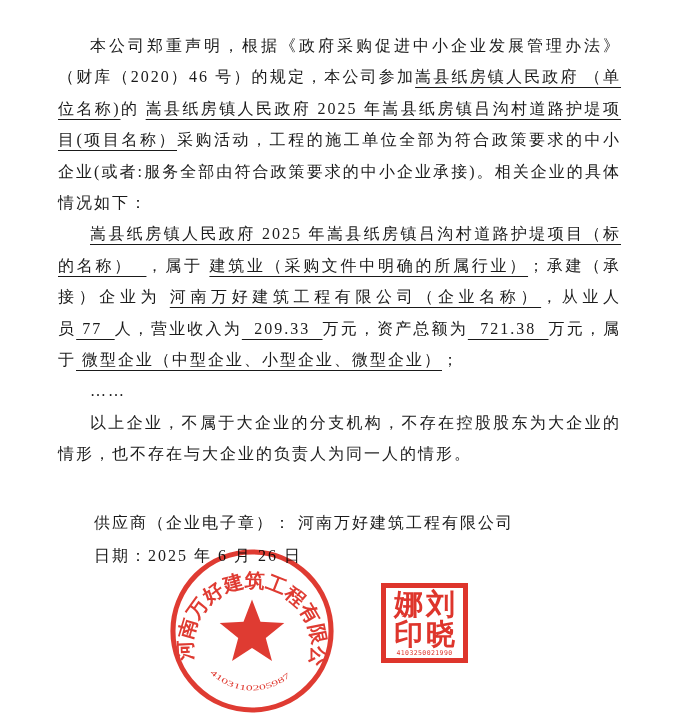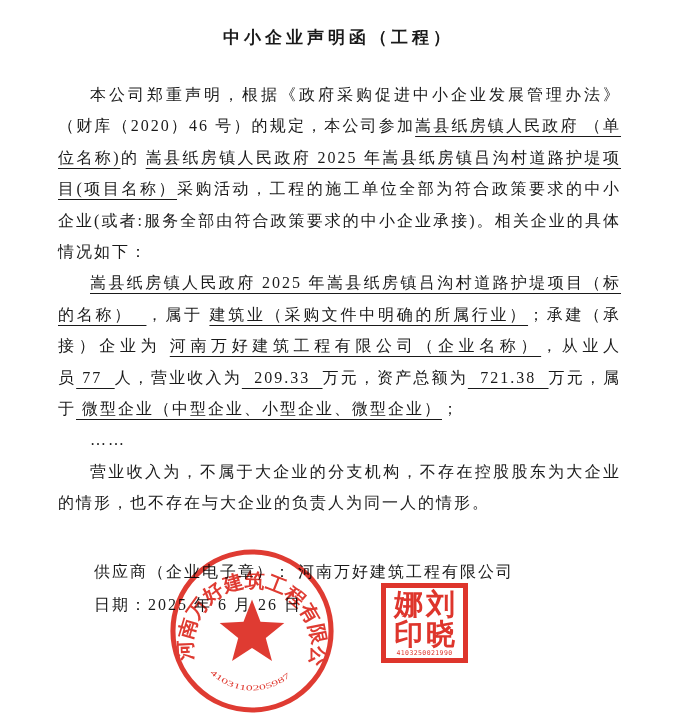--- a/index.html
+++ b/index.html
@@ -74,27 +74,26 @@
     margin-top: 1px;
     white-space: nowrap;
   }
   .company-seal svg text { font-family: "Liberation Serif", serif; }
 </style>
 </head>
 <body>
 
 <div class="page">
 
-  <div class="doc-title">中小企业声明函（工程）</div>
 
   <div class="doc-body">
       <p><span>本公司郑重声明，根据《政府采购促进中小企业发展管理办法》（财库（2020）46 号）的规定，本公司参加</span><span class="u">嵩县纸房镇人民政府&nbsp;（单位名称)</span><span>的 </span><span class="u">嵩县纸房镇人民政府 2025 年嵩县纸房镇吕沟村道路护堤项目(项目名称）</span><span>采购活动，工程的施工单位全部为符合政策要求的中小企业(或者:服务全部由符合政策要求的中小企业承接)。相关企业的具体情况如下：</span></p>
       <p><span class="u">嵩县纸房镇人民政府 2025 年嵩县纸房镇吕沟村道路护堤项目（标的名称）&nbsp;&nbsp;</span><span>，属于 </span><span class="u">建筑业（采购文件中明确的所属行业）</span><span>；承建（承接）企业为 </span><span class="u">河南万好建筑工程有限公司（企业名称）</span><span>，从业人员</span><span class="u">&nbsp;77&nbsp;&nbsp;</span><span>人，营业收入为</span><span class="u">&nbsp;&nbsp;209.33&nbsp;&nbsp;</span><span>万元，资产总额为</span><span class="u">&nbsp;&nbsp;721.38&nbsp;&nbsp;</span><span>万元，属于</span><span class="u">&nbsp;微型企业（中型企业、小型企业、微型企业）</span><span>；</span></p>
       <p><span>……</span></p>
-      <p><span>营业收入为，不属于大企业的分支机构，不存在控股股东为大企业的情形，也不存在与大企业的负责人为同一人的情形。</span></p>
+      <p><span>以上企业，不属于大企业的分支机构，不存在控股股东为大企业的情形，也不存在与大企业的负责人为同一人的情形。</span></p>
     </div>
 
   <div class="signature">
     <div>
       <span>供应商（企业电子章）：</span><span>&nbsp;河南万好建筑工程有限公司</span>
     </div>
     <div>日期：2025 年 6 月 26 日</div>
   </div>
 
   <div class="stamp company-seal">

